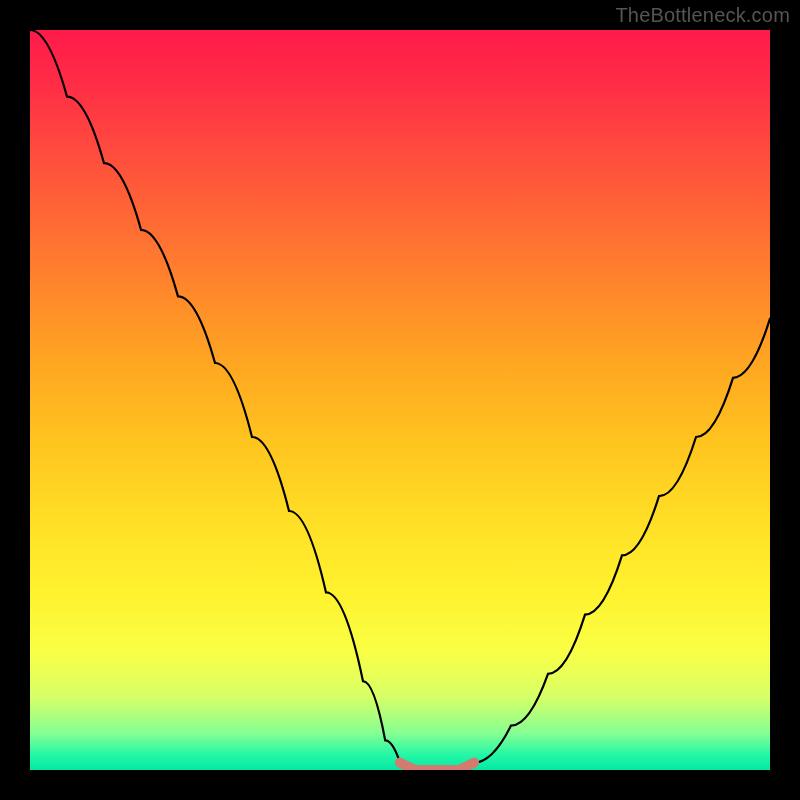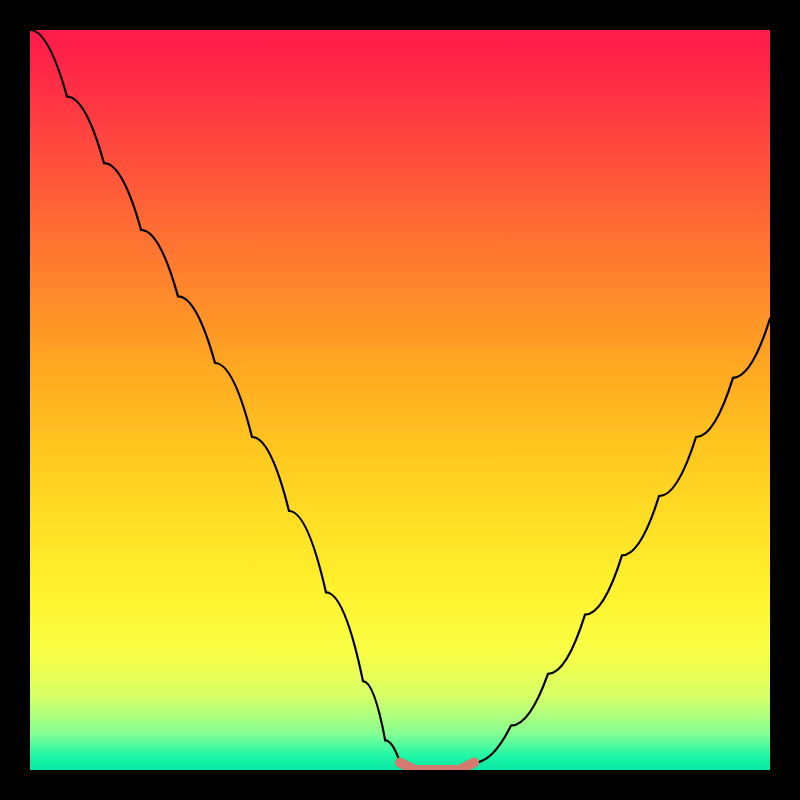--- a/index.html
+++ b/index.html
@@ -58,20 +58,21 @@
   }
   svg {
     position: absolute;
     inset: 0;
   }
 </style>
 </head>
 <body>
 
 <div class="frame">
+  <div class="watermark">TheBottleneck.com</div>
 
   <div class="plot-area">
     <div class="gradient"></div>
 
     <svg viewBox="0 0 740 740" preserveAspectRatio="none">
       <path fill="none" stroke="#000000" stroke-width="2.2" stroke-linecap="round" d="M0.00,0.00 Q18.50,0.00 37.00,66.60 Q55.50,66.60 74.00,133.20 Q92.50,133.20 111.00,199.80 Q129.50,199.80 148.00,266.40 Q166.50,266.40 185.00,333.00 Q203.50,333.00 222.00,407.00 Q240.50,407.00 259.00,481.00 Q277.50,481.00 296.00,562.40 Q314.50,562.40 333.00,651.20 Q344.10,651.20 355.20,710.40 Q362.60,710.40 370.00,732.60 Q377.40,732.60 384.80,740.00 Q395.90,740.00 407.00,740.00 Q418.10,740.00 429.20,740.00 Q436.60,740.00 444.00,732.60 Q462.50,732.60 481.00,695.60 Q499.50,695.60 518.00,643.80 Q536.50,643.80 555.00,584.60 Q573.50,584.60 592.00,525.40 Q610.50,525.40 629.00,466.20 Q647.50,466.20 666.00,407.00 Q684.50,407.00 703.00,347.80 Q721.50,347.80 740.00,288.60"></path>
       <path fill="none" stroke="#d47a6f" stroke-width="10" stroke-linecap="round" d="M370.00,732.60 L384.80,740.00 L407.00,740.00 L429.20,740.00 L444.00,732.60"></path>
     </svg>
   </div>
 </div>

